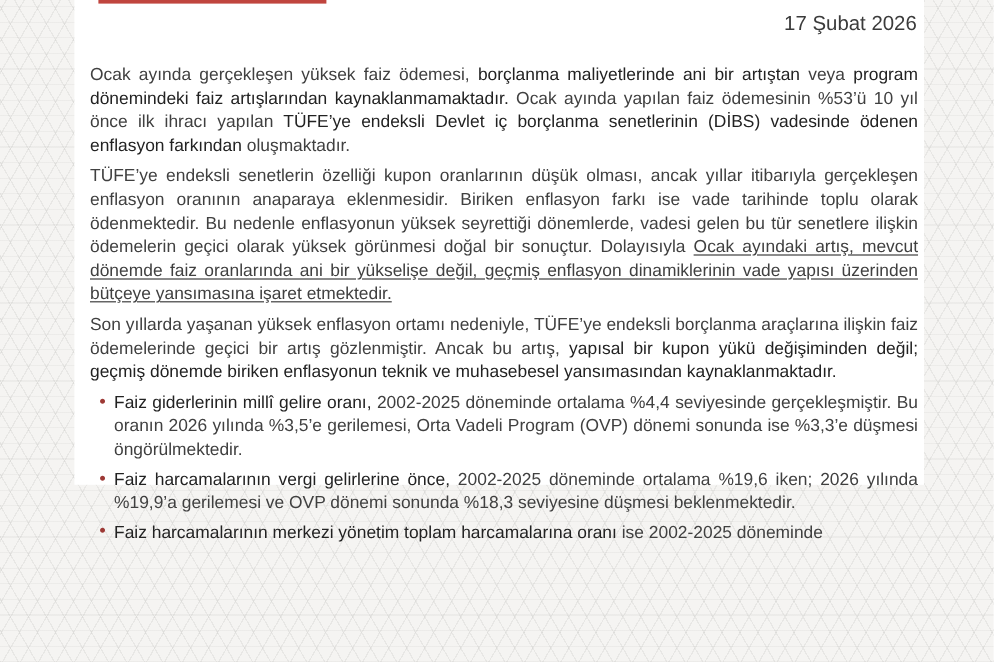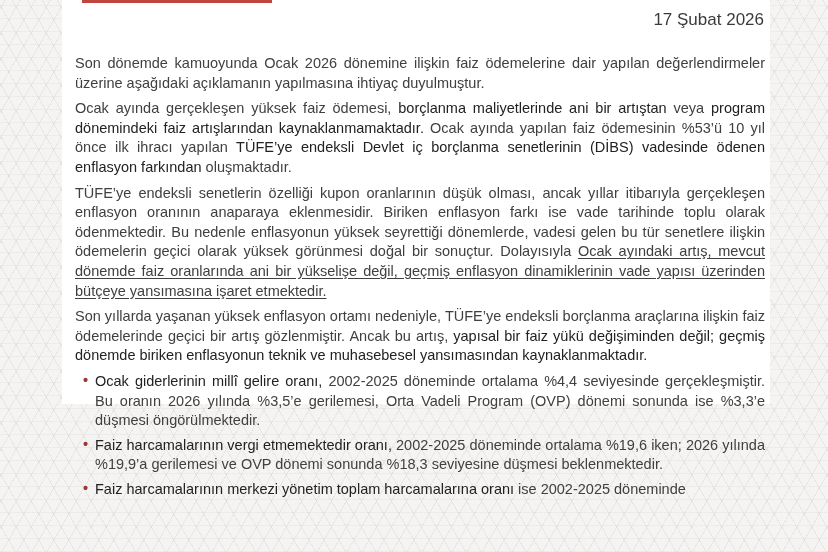--- a/index.html
+++ b/index.html
@@ -50,21 +50,20 @@
   .b{font-weight:normal;color:var(--text-strong);}
   .u{text-decoration:underline;text-underline-offset:2px;}
 </style>
 </head>
 <body>
 
 <div class="panel">
   <div class="header-rule"></div>
   <div class="date">17 Şubat 2026</div>
   <div class="content">
-      <div class="para"><span>Son dönemde kamuoyunda Ocak 2026 dönemine ilişkin faiz ödemelerine dair yapılan değerlendirmeler üzerine aşağıdaki açıklamanın yapılmasına ihtiyaç duyulmuştur.</span></div>
       <div class="para"><span>Ocak ayında gerçekleşen yüksek faiz ödemesi, </span><span class="b">borçlanma maliyetlerinde ani bir artıştan</span><span> veya </span><span class="b">program dönemindeki faiz artışlarından kaynaklanmamaktadır.</span><span> Ocak ayında yapılan faiz ödemesinin %53’ü 10 yıl önce ilk ihracı yapılan </span><span class="b">TÜFE’ye endeksli Devlet iç borçlanma senetlerinin (DİBS) vadesinde ödenen enflasyon farkından</span><span> oluşmaktadır.</span></div>
       <div class="para"><span>TÜFE’ye endeksli senetlerin özelliği kupon oranlarının düşük olması, ancak yıllar itibarıyla gerçekleşen enflasyon oranının anaparaya eklenmesidir. Biriken enflasyon farkı ise vade tarihinde toplu olarak ödenmektedir. Bu nedenle enflasyonun yüksek seyrettiği dönemlerde, vadesi gelen bu tür senetlere ilişkin ödemelerin geçici olarak yüksek görünmesi doğal bir sonuçtur. Dolayısıyla </span><span class="u">Ocak ayındaki artış, mevcut dönemde faiz oranlarında ani bir yükselişe değil, geçmiş enflasyon dinamiklerinin vade yapısı üzerinden bütçeye yansımasına işaret etmektedir.</span></div>
-      <div class="para"><span>Son yıllarda yaşanan yüksek enflasyon ortamı nedeniyle, TÜFE’ye endeksli borçlanma araçlarına ilişkin faiz ödemelerinde geçici bir artış gözlenmiştir. Ancak bu artış, </span><span class="b">yapısal bir faiz yükü değişiminden değil; geçmiş dönemde biriken enflasyonun teknik ve muhasebesel yansımasından kaynaklanmaktadır.</span></div>
-      <div class="bullet"><span class="dot">•</span><span class="b">Ocak giderlerinin millî gelire oranı,</span><span> 2002-2025 döneminde ortalama %4,4 seviyesinde gerçekleşmiştir. Bu oranın 2026 yılında %3,5’e gerilemesi, Orta Vadeli Program (OVP) dönemi sonunda ise %3,3’e düşmesi öngörülmektedir.</span></div>
-      <div class="bullet"><span class="dot">•</span><span class="b">Faiz harcamalarının vergi etmemektedir oranı,</span><span> 2002-2025 döneminde ortalama %19,6 iken; 2026 yılında %19,9’a gerilemesi ve OVP dönemi sonunda %18,3 seviyesine düşmesi beklenmektedir.</span></div>
+      <div class="para"><span>Son yıllarda yaşanan yüksek enflasyon ortamı nedeniyle, TÜFE’ye endeksli borçlanma araçlarına ilişkin faiz ödemelerinde geçici bir artış gözlenmiştir. Ancak bu artış, </span><span class="b">yapısal bir kupon yükü değişiminden değil; geçmiş dönemde biriken enflasyonun teknik ve muhasebesel yansımasından kaynaklanmaktadır.</span></div>
+      <div class="bullet"><span class="dot">•</span><span class="b">Faiz giderlerinin millî gelire oranı,</span><span> 2002-2025 döneminde ortalama %4,4 seviyesinde gerçekleşmiştir. Bu oranın 2026 yılında %3,5’e gerilemesi, Orta Vadeli Program (OVP) dönemi sonunda ise %3,3’e düşmesi öngörülmektedir.</span></div>
+      <div class="bullet"><span class="dot">•</span><span class="b">Faiz harcamalarının vergi gelirlerine önce,</span><span> 2002-2025 döneminde ortalama %19,6 iken; 2026 yılında %19,9’a gerilemesi ve OVP dönemi sonunda %18,3 seviyesine düşmesi beklenmektedir.</span></div>
       <div class="bullet"><span class="dot">•</span><span class="b">Faiz harcamalarının merkezi yönetim toplam harcamalarına oranı</span><span> ise 2002-2025 döneminde</span></div>
     </div>
 </div>
 
 </body></html>

